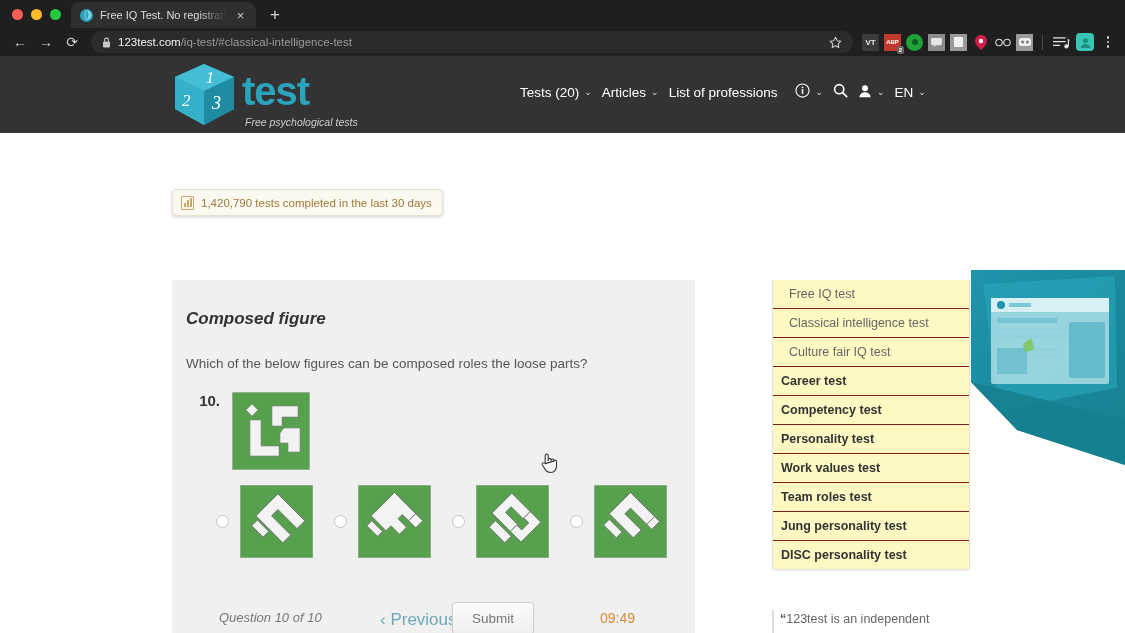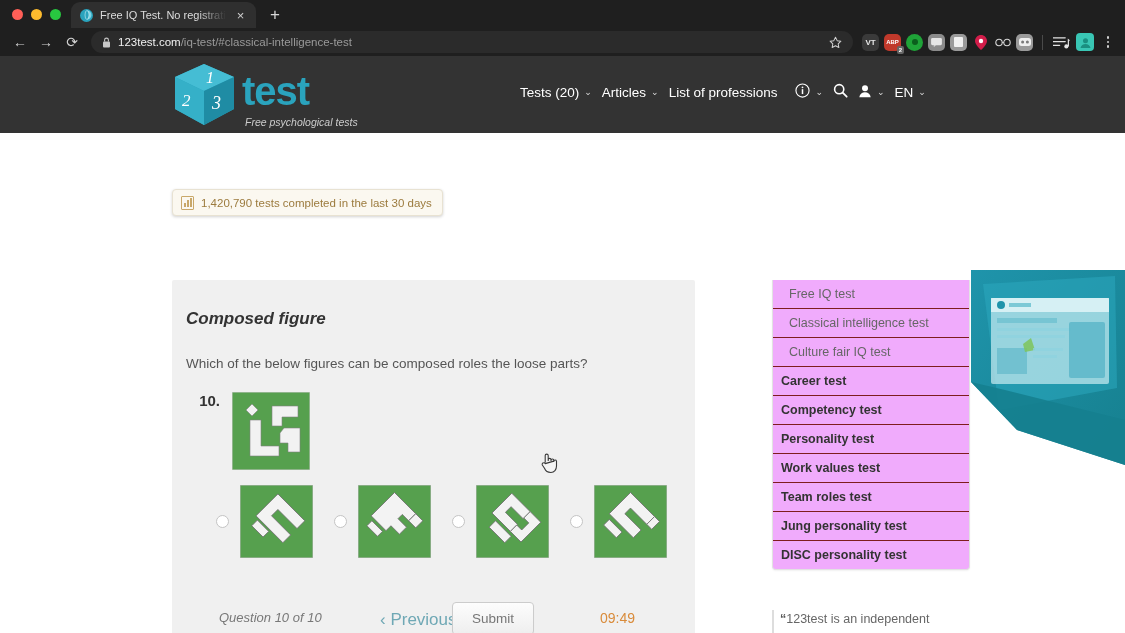--- a/index.html
+++ b/index.html
@@ -65,21 +65,21 @@
     flex: 1 1 auto; height: 22px; background: #2b2b2b;
     border-radius: 12px; display: flex; align-items: center;
     gap: 7px; padding: 0 11px; margin: 0 7px 0 5px; min-width: 0;
   }
   #lock-icon { flex: 0 0 auto; display: flex; }
   #url-text { font-size: 11.5px; white-space: nowrap; overflow: hidden; }
   #url-text .host { color: #f0f0f0; }
   #url-text .path { color: #9a9a9a; }
   #omnibox-star { margin-left: auto; color: #cfcfcf; flex: 0 0 auto; display: flex; }
   #extensions { display: flex; align-items: center; gap: 5px; padding-right: 2px; }
-  .ext { width: 17px; height: 17px; border-radius: 5px; position: relative;
+  .ext { width: 17px; height: 17px; border-radius: 0; position: relative;
          display: flex; align-items: center; justify-content: center;
          font-size: 8px; color: #fff; font-weight: bold; flex: 0 0 auto; }
   .ext-badge { position: absolute; right: -3px; bottom: -3px; background: #666;
                color: #fff; font-size: 6px; border-radius: 2px; padding: 0 2px; line-height: 8px; }
   .toolbar-sep { width: 1px; height: 15px; background: #4a4a4a; margin: 0 4px; }
   #menu-dots { width: 18px; display: flex; flex-direction: column; align-items: center;
                gap: 2px; padding: 0 2px; }
   #menu-dots span { width: 2.5px; height: 2.5px; background: #d0d0d0; border-radius: 50%; }
 
   
@@ -151,21 +151,21 @@
     background: linear-gradient(#fdfdfd,#eeeeee);
     border: 1px solid #cccccc; border-radius: 4px;
     padding: 8px 19px; font-size: 13.5px; color: #777777;
     box-shadow: 0 1px 1px rgba(0,0,0,.05);
   }
   #timer { position: absolute; left: 428px; top: 8px; font-size: 14px; color: #d98b3a; }
 
   
   #sidebar { position: absolute; left: 772px; top: 147px; width: 198px; }
   #test-list {
-    background: #f0abfc; border: 1px solid #e2e2e2; border-top: none;
+    background: #fef9c3; border: 1px solid #e2e2e2; border-top: none;
     border-radius: 0 0 4px 4px; box-shadow: 0 1px 2px rgba(0,0,0,.06);
     overflow: hidden;
   }
   .test-item {
     font-size: 12.5px; color: #444444; padding: 7px 0 7px 16px;
     border-top: 1px solid #7f1d1d; line-height: 14px;
   }
   .test-item:first-child { border-top: none; }
   .test-item.sub { color: #666666; padding-left: 16px; }
   .test-item.main { font-weight: bold; color: #333333; padding-left: 8px; }

